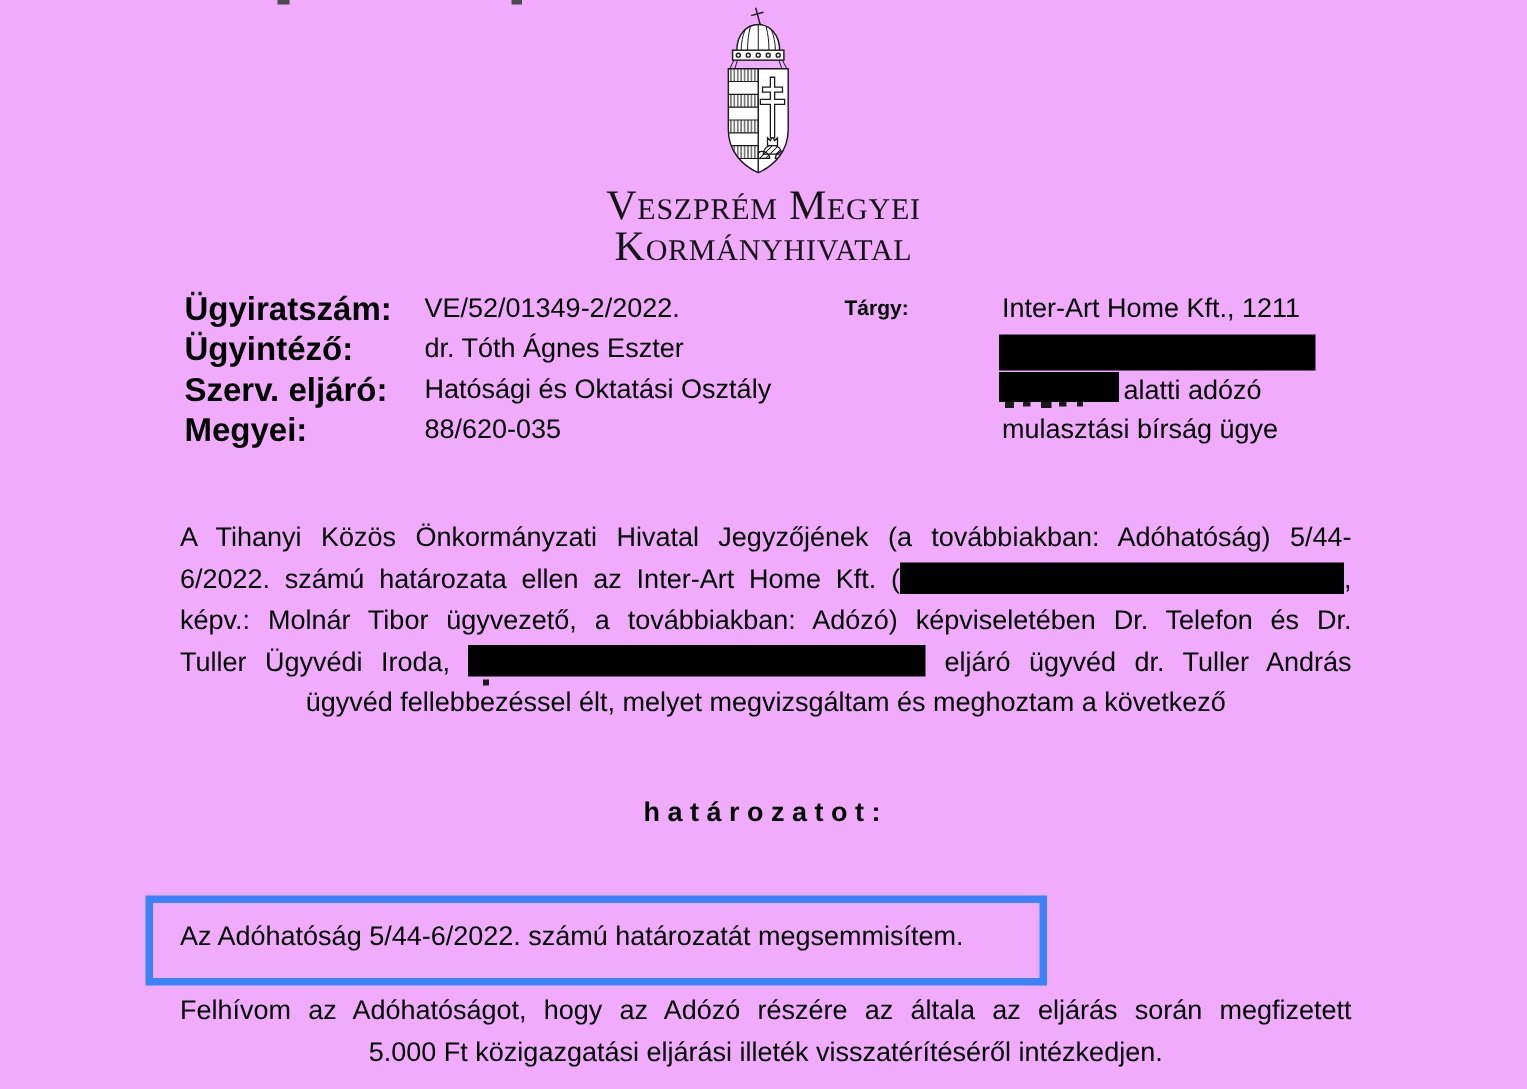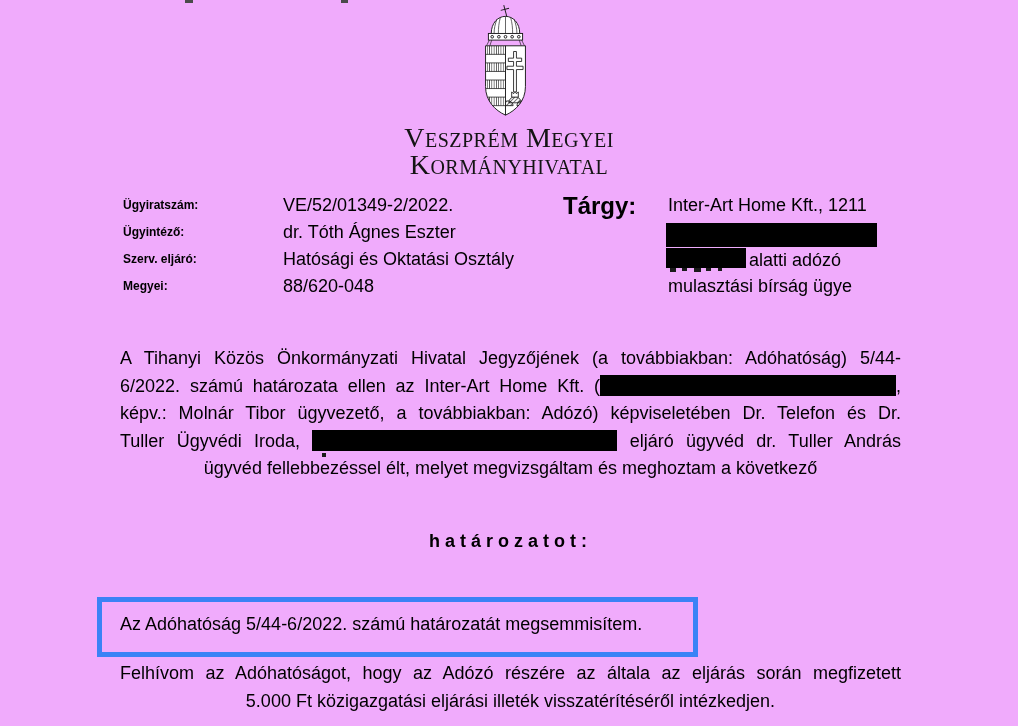--- a/index.html
+++ b/index.html
@@ -12,25 +12,25 @@
   #frag2{left:341px;top:0;width:7px;height:3px;}
 
   .crest{position:absolute;left:477px;top:4px;width:57px;height:114px;}
 
   .org-title{
     position:absolute;left:309px;top:124px;width:400px;text-align:center;
     font-family:"Liberation Serif", serif;font-variant:small-caps;
     font-size:28px;line-height:27px;letter-spacing:0.5px;color:#141414;
   }
 
-  .mlabel{position:absolute;left:123px;font-weight:bold;font-size:12px;line-height:21px;}
+  .mlabel{position:absolute;left:123px;font-weight:bold;font-size:22px;line-height:21px;}
   .mvalue{position:absolute;left:283px;font-size:18px;line-height:21px;}
   #ml1,#mv1{top:195px;} #ml2,#mv2{top:222px;} #ml3,#mv3{top:249px;} #ml4,#mv4{top:276px;}
 
-  .tlabel{position:absolute;left:563px;top:195px;font-weight:bold;font-size:24px;line-height:21px;text-align:center;}
+  .tlabel{position:absolute;left:563px;top:195px;font-weight:bold;font-size:14px;line-height:21px;text-align:center;}
   .tvalue{position:absolute;left:668px;font-size:18px;line-height:21px;}
   #tv1{top:195px;} #tv3{left:749px;top:250px;} #tv4{top:276px;}
 
   .bar{position:absolute;background:#000;}
   #tbar2{left:666px;top:223px;width:211px;height:24px;}
   #tbar3{left:666px;top:248px;width:80px;height:20px;}
   .spk{position:absolute;background:#1a1a1a;}
   #sp1{left:670px;top:268px;width:6px;height:4px;}
   #sp2{left:682px;top:268px;width:5px;height:3px;}
   #sp3{left:694px;top:268px;width:7px;height:4px;}
@@ -129,21 +129,21 @@
     <div>Kormányhivatal</div>
   </div>
 
   <div class="mlabel" id="ml1">Ügyiratszám:</div>
   <div class="mvalue" id="mv1">VE/52/01349-2/2022.</div>
   <div class="mlabel" id="ml2">Ügyintéző:</div>
   <div class="mvalue" id="mv2">dr. Tóth Ágnes Eszter</div>
   <div class="mlabel" id="ml3">Szerv. eljáró:</div>
   <div class="mvalue" id="mv3">Hatósági és Oktatási Osztály</div>
   <div class="mlabel" id="ml4">Megyei:</div>
-  <div class="mvalue" id="mv4">88/620-048</div>
+  <div class="mvalue" id="mv4">88/620-035</div>
 
   <div class="tlabel">Tárgy:</div>
   <div class="tvalue" id="tv1">Inter-Art Home Kft., 1211</div>
   <div class="bar" id="tbar2"></div>
   <div class="bar" id="tbar3"></div>
   <div class="spk" id="sp1"></div>
   <div class="spk" id="sp2"></div>
   <div class="spk" id="sp3"></div>
   <div class="spk" id="sp4"></div>
   <div class="spk" id="sp5"></div>

